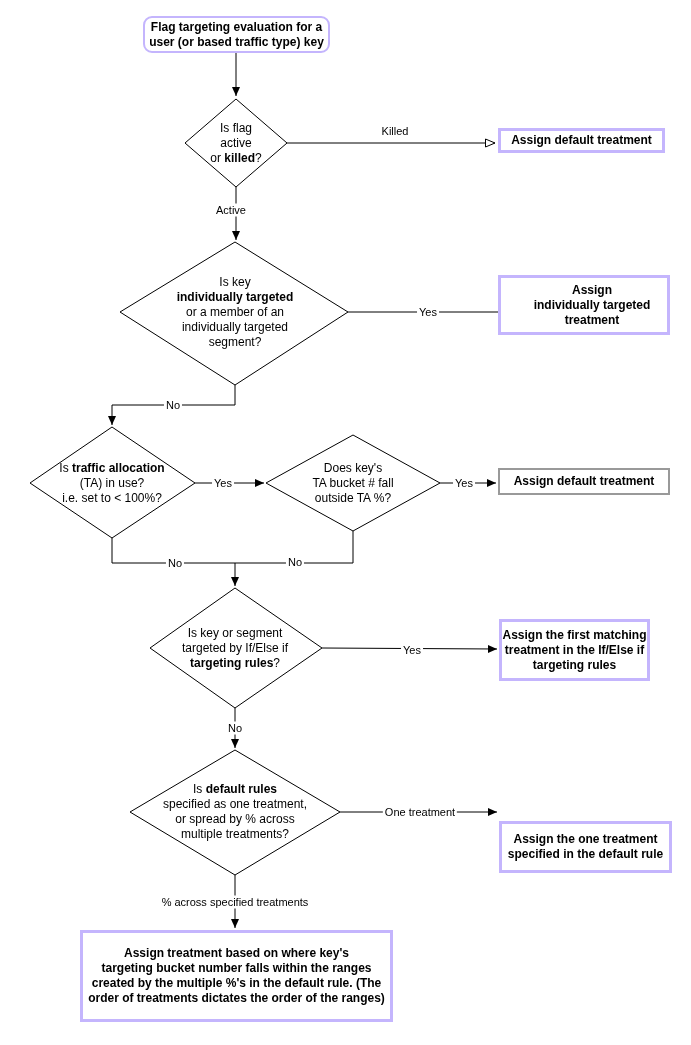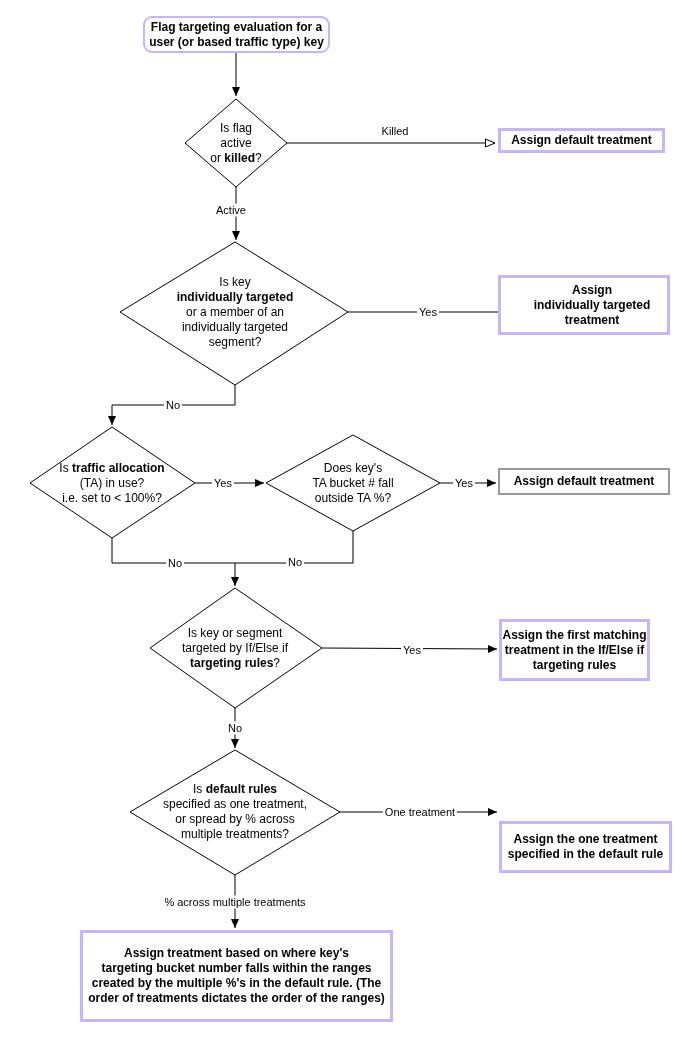--- a/index.html
+++ b/index.html
@@ -154,15 +154,15 @@
   <div class="edge-label" style="left:231px;top:210px;">Active</div>
   <div class="edge-label" style="left:428px;top:312px;">Yes</div>
   <div class="edge-label" style="left:173px;top:405px;">No</div>
   <div class="edge-label" style="left:223px;top:483px;">Yes</div>
   <div class="edge-label" style="left:464px;top:483px;">Yes</div>
   <div class="edge-label" style="left:175px;top:563px;">No</div>
   <div class="edge-label" style="left:295px;top:562px;">No</div>
   <div class="edge-label" style="left:412px;top:650px;">Yes</div>
   <div class="edge-label" style="left:235px;top:728px;">No</div>
   <div class="edge-label" style="left:420px;top:812px;text-align:center;">One treatment</div>
-  <div class="edge-label" style="left:235px;top:902px;">% across multiple treatments</div>
+  <div class="edge-label" style="left:235px;top:902px;">% across specified treatments</div>
 
 </div>
 
 </body></html>

